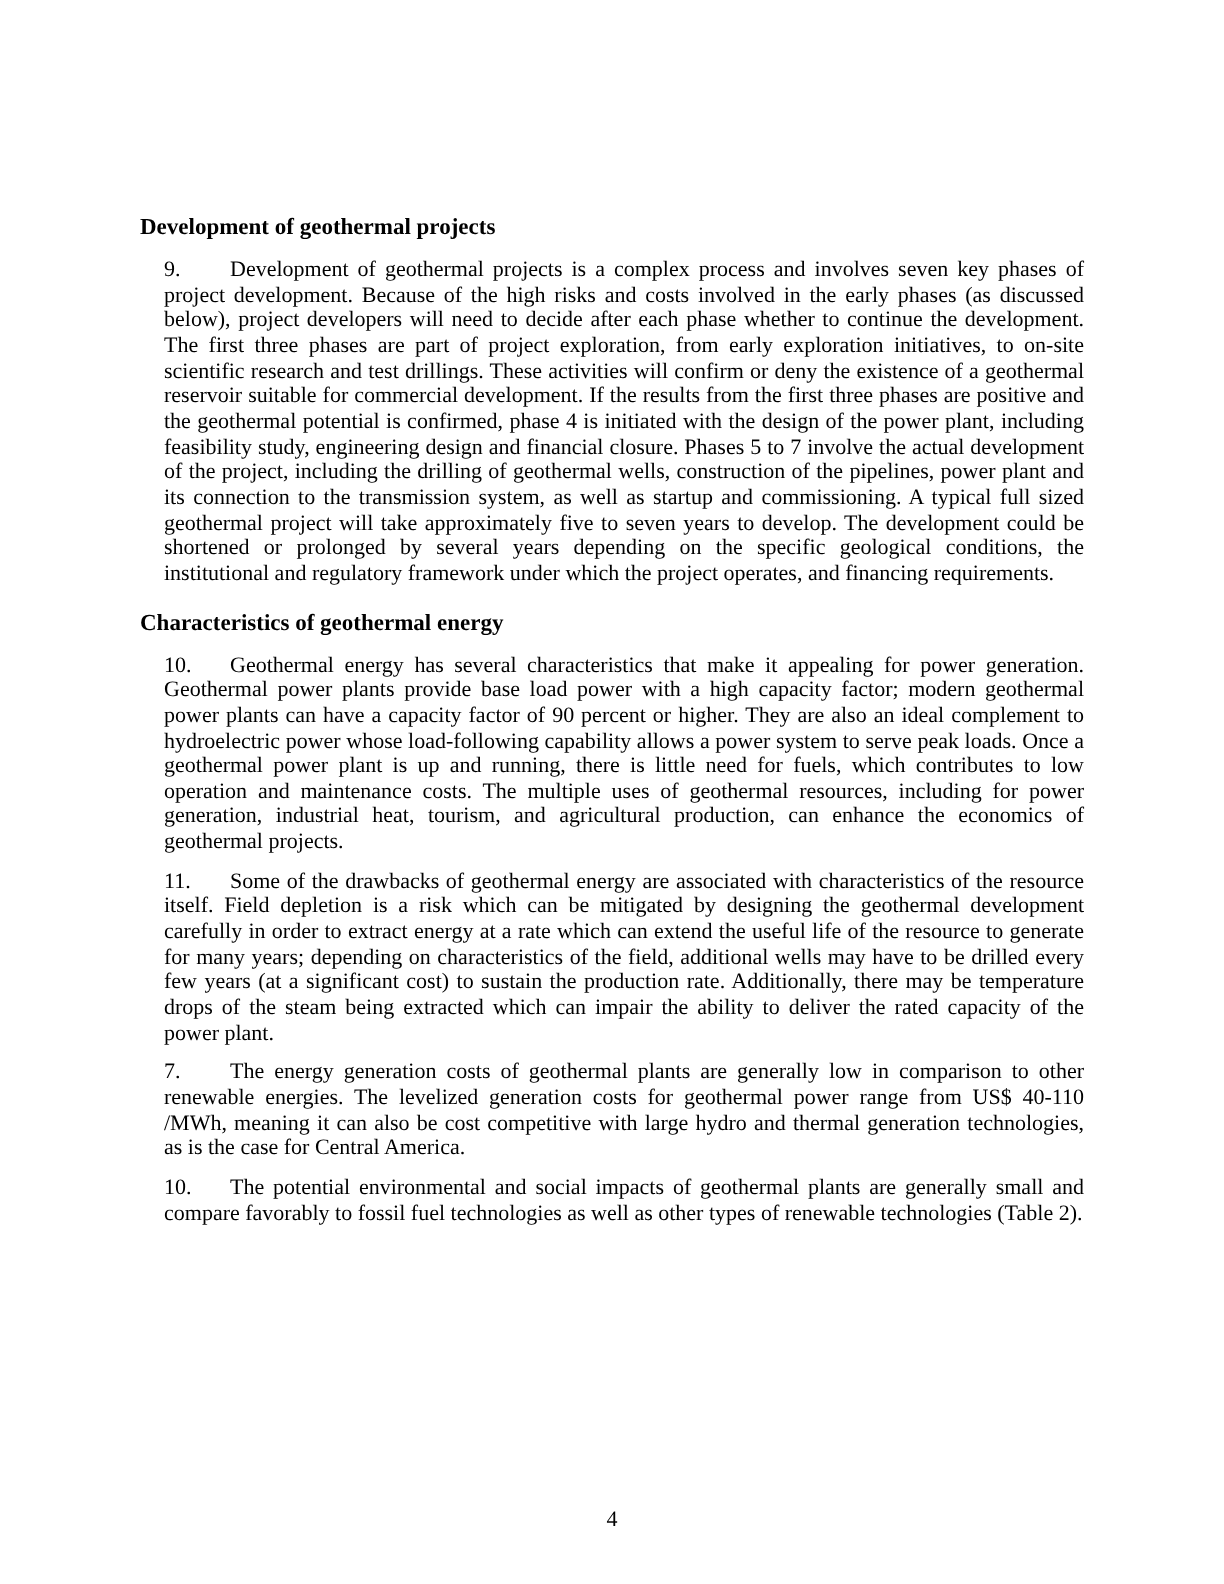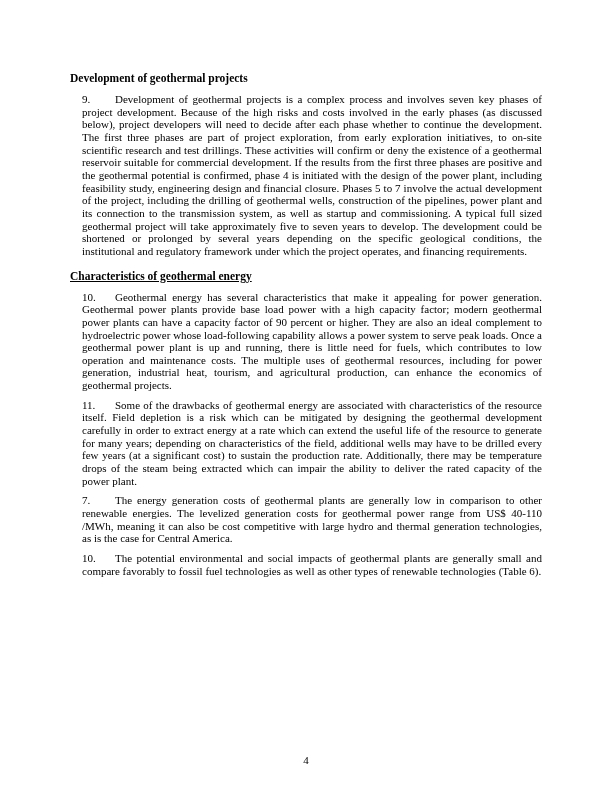--- a/index.html
+++ b/index.html
@@ -7,31 +7,30 @@
   body {
     width: 612px; height: 792px;
     position: relative;
     font-family: "Liberation Serif", serif;
     color: #000;
   }
   .page {
     position: absolute; inset: 0;
     width: 612px; height: 792px;
     background: #ffffff;
-    padding: 72px 70px 0 70px;
+    padding: 108px 70px 0 70px;
     overflow: hidden;
   }
   .heading {
     font-size: 11.5px;
     font-weight: bold;
     margin: 0 0 9px 0;
   }
   .heading.second {
     margin-top: 12px;
-    text-decoration: underline;
   }
   .para {
     font-size: 11px;
     line-height: 12.65px;
     text-align: justify;
     margin-bottom: 7px;
     margin-left: 12px;
   }
   .num {
     display: inline-block;
@@ -54,17 +53,17 @@
   <p class="para"><span class="num">9.</span><span>Development of geothermal projects is a complex process and involves seven key phases of project development. Because of the high risks and costs involved in the early phases (as discussed below), project developers will need to decide after each phase whether to continue the development. The first three phases are part of project exploration, from early exploration initiatives, to on-site scientific research and test drillings. These activities will confirm or deny the existence of a geothermal reservoir suitable for commercial development. If the results from the first three phases are positive and the geothermal potential is confirmed, phase 4 is initiated with the design of the power plant, including feasibility study, engineering design and financial closure. Phases 5 to 7 involve the actual development of the project, including the drilling of geothermal wells, construction of the pipelines, power plant and its connection to the transmission system, as well as startup and commissioning. A typical full sized geothermal project will take approximately five to seven years to develop. The development could be shortened or prolonged by several years depending on the specific geological conditions, the institutional and regulatory framework under which the project operates, and financing requirements.</span></p>
 
   <h2 class="heading second">Characteristics of geothermal energy</h2>
 
   <p class="para"><span class="num">10.</span><span>Geothermal energy has several characteristics that make it appealing for power generation. Geothermal power plants provide base load power with a high capacity factor; modern geothermal power plants can have a capacity factor of 90 percent or higher. They are also an ideal complement to hydroelectric power whose load-following capability allows a power system to serve peak loads. Once a geothermal power plant is up and running, there is little need for fuels, which contributes to low operation and maintenance costs. The multiple uses of geothermal resources, including for power generation, industrial heat, tourism, and agricultural production, can enhance the economics of geothermal projects.</span></p>
 
   <p class="para"><span class="num">11.</span><span>Some of the drawbacks of geothermal energy are associated with characteristics of the resource itself. Field depletion is a risk which can be mitigated by designing the geothermal development carefully in order to extract energy at a rate which can extend the useful life of the resource to generate for many years; depending on characteristics of the field, additional wells may have to be drilled every few years (at a significant cost) to sustain the production rate. Additionally, there may be temperature drops of the steam being extracted which can impair the ability to deliver the rated capacity of the power plant.</span></p>
 
   <p class="para"><span class="num">7.</span><span>The energy generation costs of geothermal plants are generally low in comparison to other renewable energies. The levelized generation costs for geothermal power range from US$ 40-110 /MWh, meaning it can also be cost competitive with large hydro and thermal generation technologies, as is the case for Central America.</span></p>
 
-  <p class="para"><span class="num">10.</span><span>The potential environmental and social impacts of geothermal plants are generally small and compare favorably to fossil fuel technologies as well as other types of renewable technologies (Table 6).</span></p>
+  <p class="para"><span class="num">10.</span><span>The potential environmental and social impacts of geothermal plants are generally small and compare favorably to fossil fuel technologies as well as other types of renewable technologies (Table 2).</span></p>
 
   <div class="page-number">4</div>
 
 </div>
 
 </body></html>

